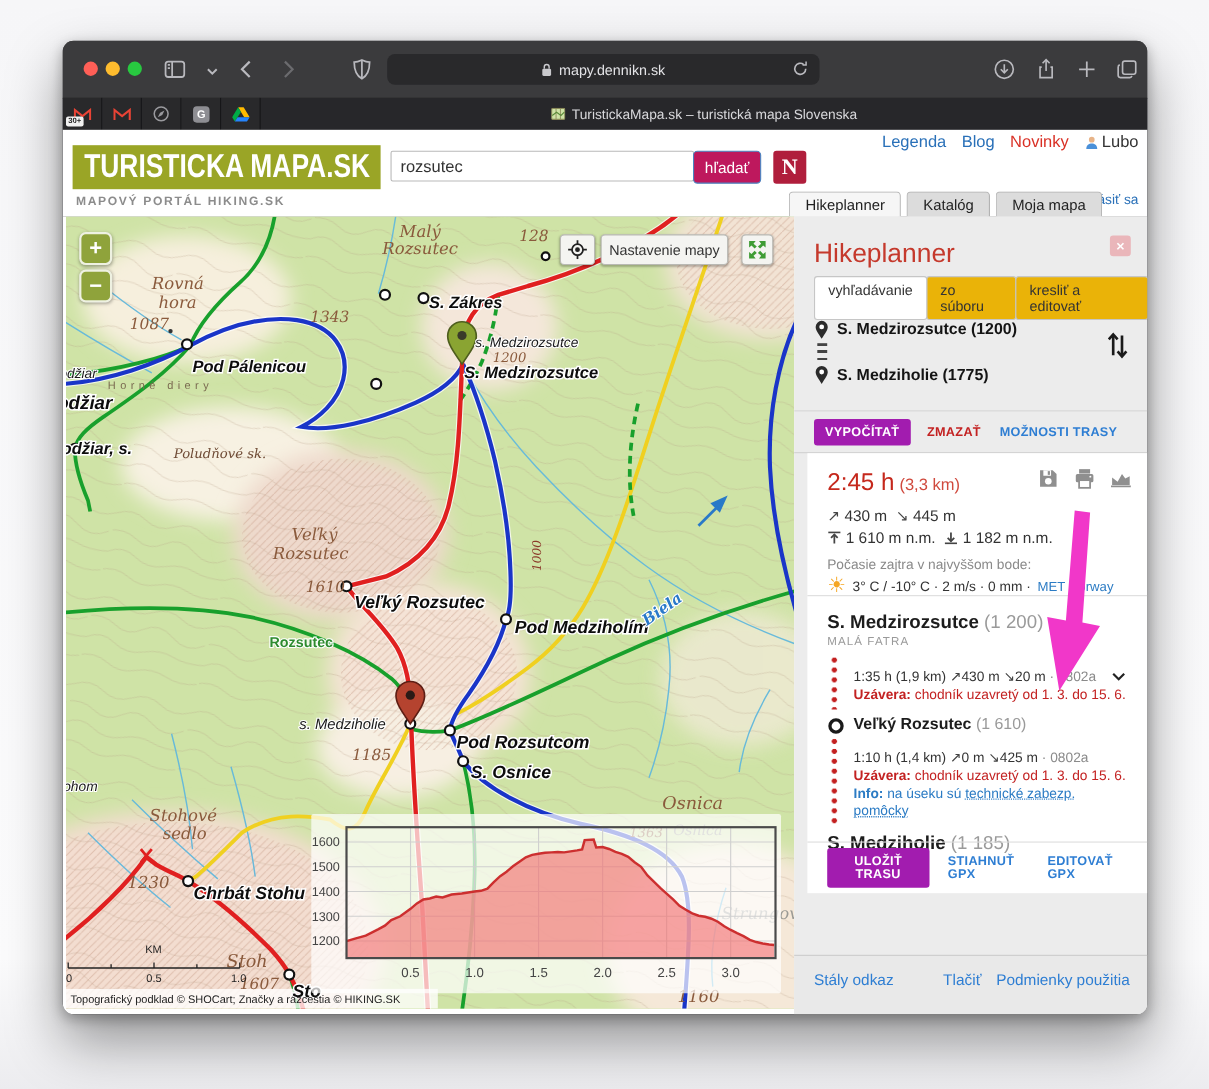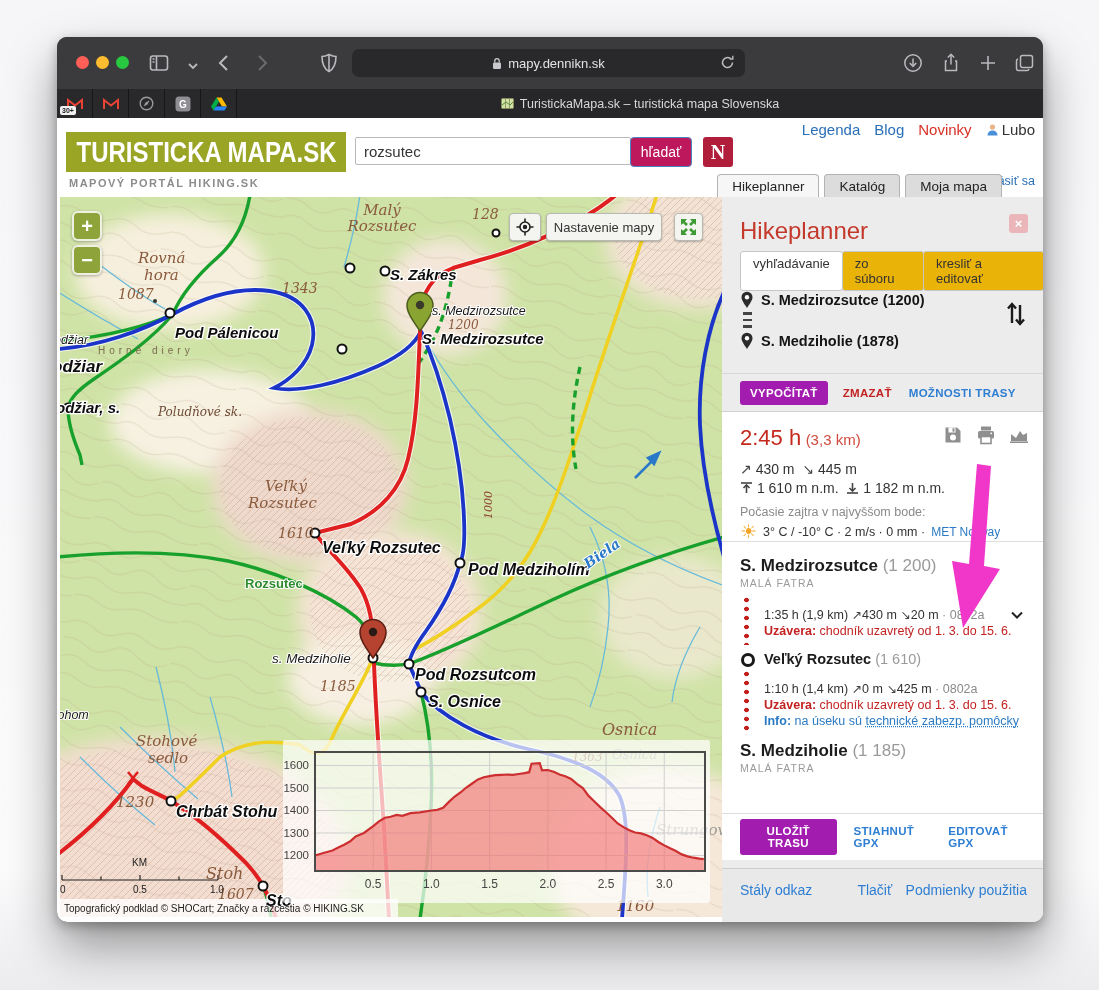--- a/index.html
+++ b/index.html
@@ -114,21 +114,21 @@
   .wp-row{display:flex;align-items:center;gap:7px;font-weight:bold;font-size:14.5px;color:#141414;}
   .wp-dots{width:9px;height:17px;margin:3px 0 3px 3px;
     background:repeating-linear-gradient(#444 0 2.5px, transparent 2.5px 6.5px);}
   .wp-swap{position:absolute;right:2px;top:10px;width:22px;height:26px;cursor:pointer;color:#1a1a1a;}
   .p-actions{position:absolute;left:0;right:0;top:176px;height:39px;border-top:1px solid #d8d8d8;border-bottom:1px solid #d2d2d2;
     display:flex;align-items:center;padding:0 18px;box-sizing:border-box;}
   .btn-blue{background:#a21caf;color:#fff;border:none;border-radius:3px;font-weight:bold;font-size:11.5px;
     letter-spacing:.3px;padding:6px 10px;cursor:pointer;}
   .txtbtn-red{color:#c32222;font-weight:bold;font-size:11.5px;letter-spacing:.3px;margin-left:15px;cursor:pointer;text-decoration:none;}
   .txtbtn-blue{color:#2e7ed3;font-weight:bold;font-size:11.5px;letter-spacing:.3px;margin-left:17px;cursor:pointer;text-decoration:none;}
-  .p-white{position:absolute;left:0;right:0;top:215px;height:448px;background:#fff;}
+  .p-white{position:absolute;left:12px;right:0;top:215px;height:400px;background:#fff;}
   .summary{position:relative;padding:13px 16px 0 18px;height:130px;border-bottom:1px solid #ddd;box-sizing:border-box;}
   .sum-time{color:#c5281c;font-size:22px;}
   .sum-dist{color:#d04a3e;font-size:15px;}
   .sum-icons{position:absolute;right:14px;top:13px;display:flex;gap:13px;color:#8f8f8f;}
   .sum-icons svg{width:20px;height:20px;cursor:pointer;}
   .metrics{margin-top:9px;font-size:14px;color:#333;line-height:19px;}
   .arr{font-family:"DejaVu Sans",sans-serif;color:#444;}
   .mini-ic{display:inline-block;width:13px;height:12px;vertical-align:-1px;}
   .wx-label{margin-top:7px;font-size:12.5px;color:#8a8a8a;}
   .wx-row{margin-top:3px;font-size:12.5px;color:#333;display:flex;align-items:center;gap:6px;}
@@ -563,21 +563,21 @@
               <circle cx="7" cy="6.2" r="2.2" fill="#fff"></circle>
             </svg>
           <span>S. Medzirozsutce (1200)</span>
         </div>
         <div class="wp-dots"></div>
         <div class="wp-row">
           <svg width="14" height="18" viewBox="0 0 14 18">
               <path d="M7 17 C3.5 11.5 1.5 8.8 1.5 6.2 A5.5 5.5 0 1 1 12.5 6.2 C12.5 8.8 10.5 11.5 7 17 Z" fill="#2b2b2b"></path>
               <circle cx="7" cy="6.2" r="2.2" fill="#fff"></circle>
             </svg>
-          <span>S. Medziholie (1878)</span>
+          <span>S. Medziholie (1775)</span>
         </div>
         <div class="wp-swap">
           <svg width="22" height="26" viewBox="0 0 22 26" fill="none" stroke="currentColor" stroke-width="2.4">
               <line x1="7" y1="3.5" x2="7" y2="22"></line>
               <polyline points="3,7.5 7,3 11,7.5"></polyline>
               <line x1="15" y1="4" x2="15" y2="22.5"></line>
               <polyline points="11,18.5 15,23 19,18.5"></polyline>
             </svg>
         </div>
       </div>

